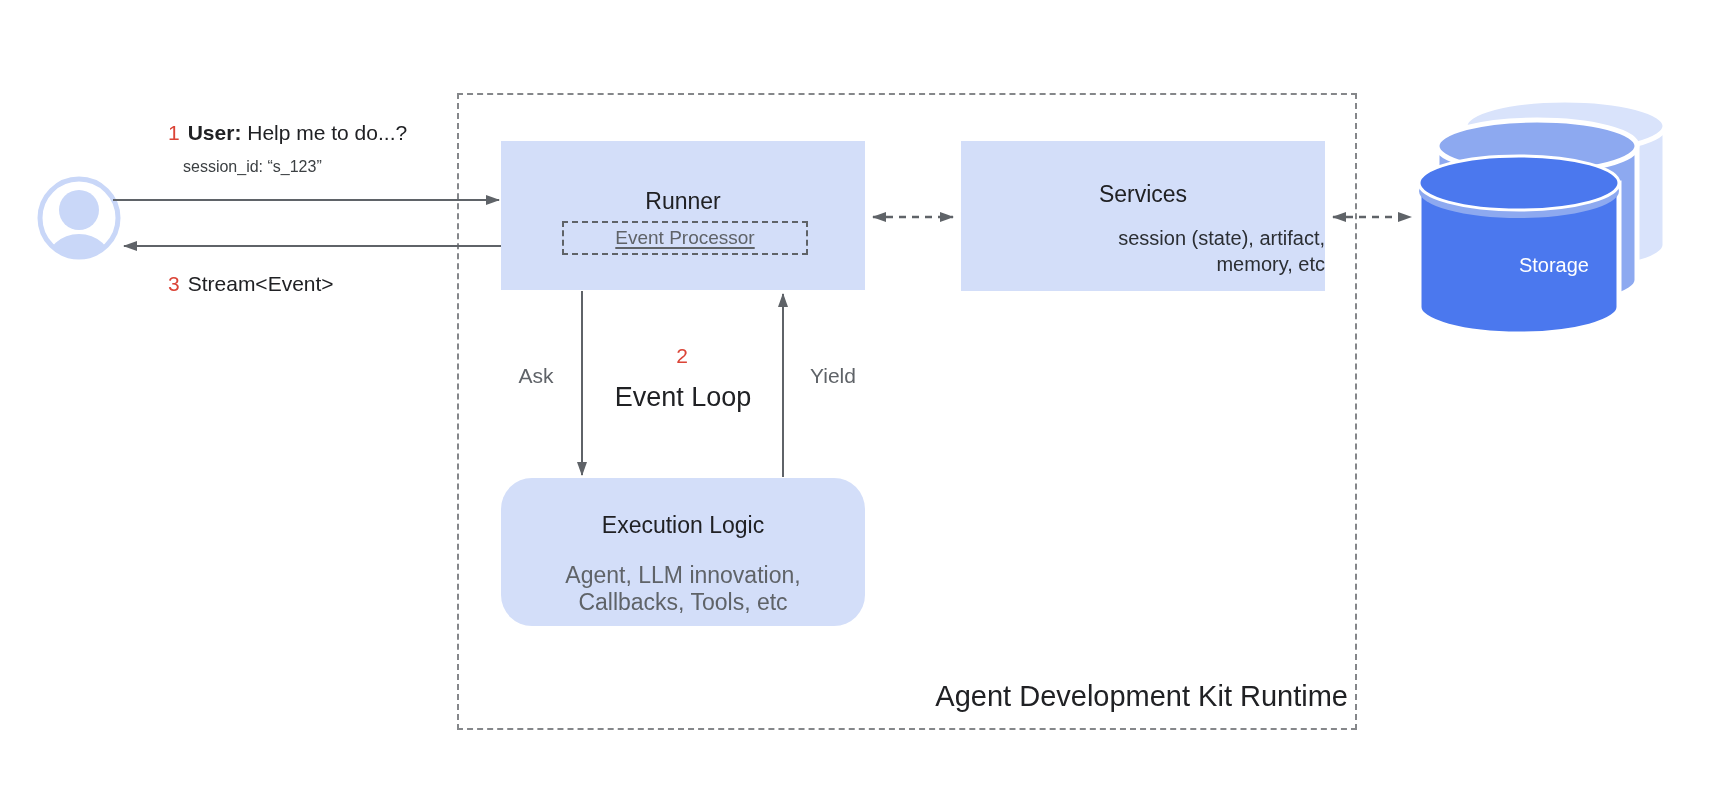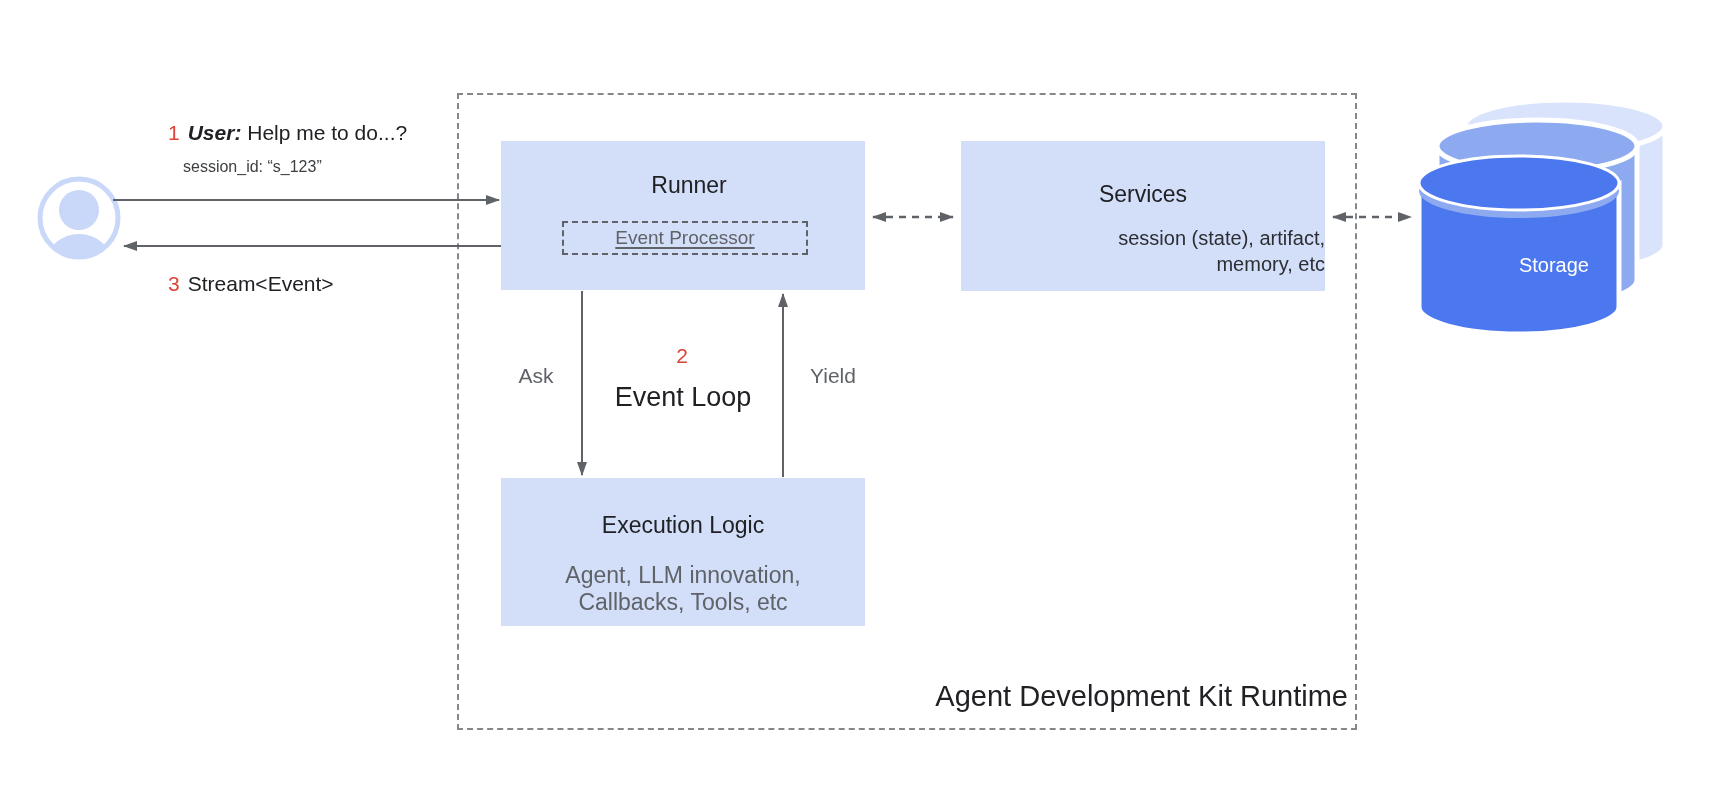--- a/index.html
+++ b/index.html
@@ -13,25 +13,25 @@
   
   .runtime-frame {
     left:457px; top:93px; width:900px; height:637px;
     border:2px dashed #85878a; box-sizing:border-box;
   }
 
   
   .bluebox { background:#d3def9; }
   .runner-box { left:501px; top:141px; width:364px; height:149px; }
   .services-box { left:961px; top:141px; width:364px; height:150px; }
-  .exec-box { left:501px; top:478px; width:364px; height:148px; }
+  .exec-box { left:501px; top:478px; width:364px; height:148px;border-radius:31px; }
 
   .box-title { position:absolute; left:0; width:100%; text-align:center;
                font-size:23px; color:#202124; }
-  .runner-box .box-title { top:31px;padding-left:6px; }
+  .runner-box .box-title { top:47px; }
   .services-box .box-title { top:40px; }
   .exec-box .box-title { top:34px; }
 
   .services-lines { position:absolute; left:0; top:84px; width:100%;
     text-align:right; font-size:20px; line-height:26px; color:#2b2e33; }
   .exec-lines { position:absolute; left:0; top:84px; width:100%;
     text-align:center; font-size:23px; line-height:27px; color:#5f6368; }
 
   .event-processor {
     position:absolute; left:61px; top:80px; width:242px; height:30px;
@@ -40,21 +40,21 @@
   }
   .event-processor span {
     font-size:19px; color:#5f6368;
     text-decoration:underline; text-underline-offset:3px;
     text-decoration-thickness:1.5px;
   }
 
   
   .step-label { font-size:21px; color:#202124; white-space:nowrap; }
   .step-label .num { color:#db4437; margin-right:8px; }
-  .step-label .bold { font-weight:bold;font-style:italic; }
+  .step-label .bold { font-weight:bold; }
   .step1 { left:168px; top:121px; }
   .session-id { left:183px; top:158px; font-size:16px; color:#3c4043; }
   .step3 { left:168px; top:272px; }
 
   
   .ask-label   { left:500px; top:364px; width:72px;  text-align:center; font-size:21px; color:#5f6368; }
   .yield-label { left:795px; top:364px; width:76px;  text-align:center; font-size:21px; color:#5f6368; }
   .loop-num    { left:660px; top:344px; width:44px;  text-align:center; font-size:21px; color:#db4437; }
   .loop-title  { left:570px; top:382px; width:226px; text-align:center; font-size:27px; color:#202124; }
 

